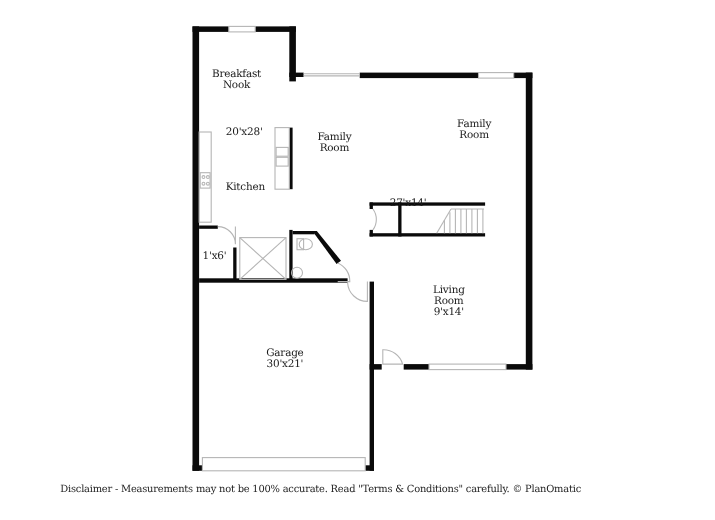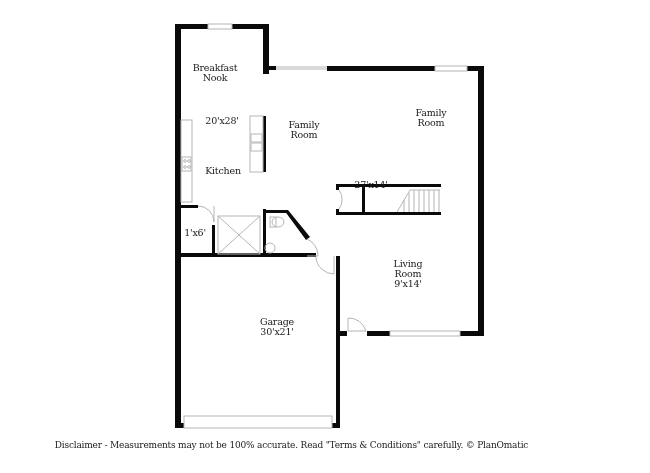--- a/index.html
+++ b/index.html
@@ -134,18 +134,18 @@
   <span>Room</span>
 </div>
 <div class="lbl" style="left:195px;top:228px;">
   <span>1'x6'</span>
 </div>
 <div class="lbl" style="left:408px;top:259px;">
   <span>Living</span>
   <span>Room</span>
   <span>9'x14'</span>
 </div>
-<div class="lbl" style="left:259px;top:317px;margin-left:18px;">
+<div class="lbl" style="left:259px;top:317px;">
   <span>Garage</span>
   <span>30'x21'</span>
 </div>
 
 <div class="disclaimer">Disclaimer - Measurements may not be 100% accurate. Read "Terms &amp; Conditions" carefully. © PlanOmatic</div>
 
 </body></html>

